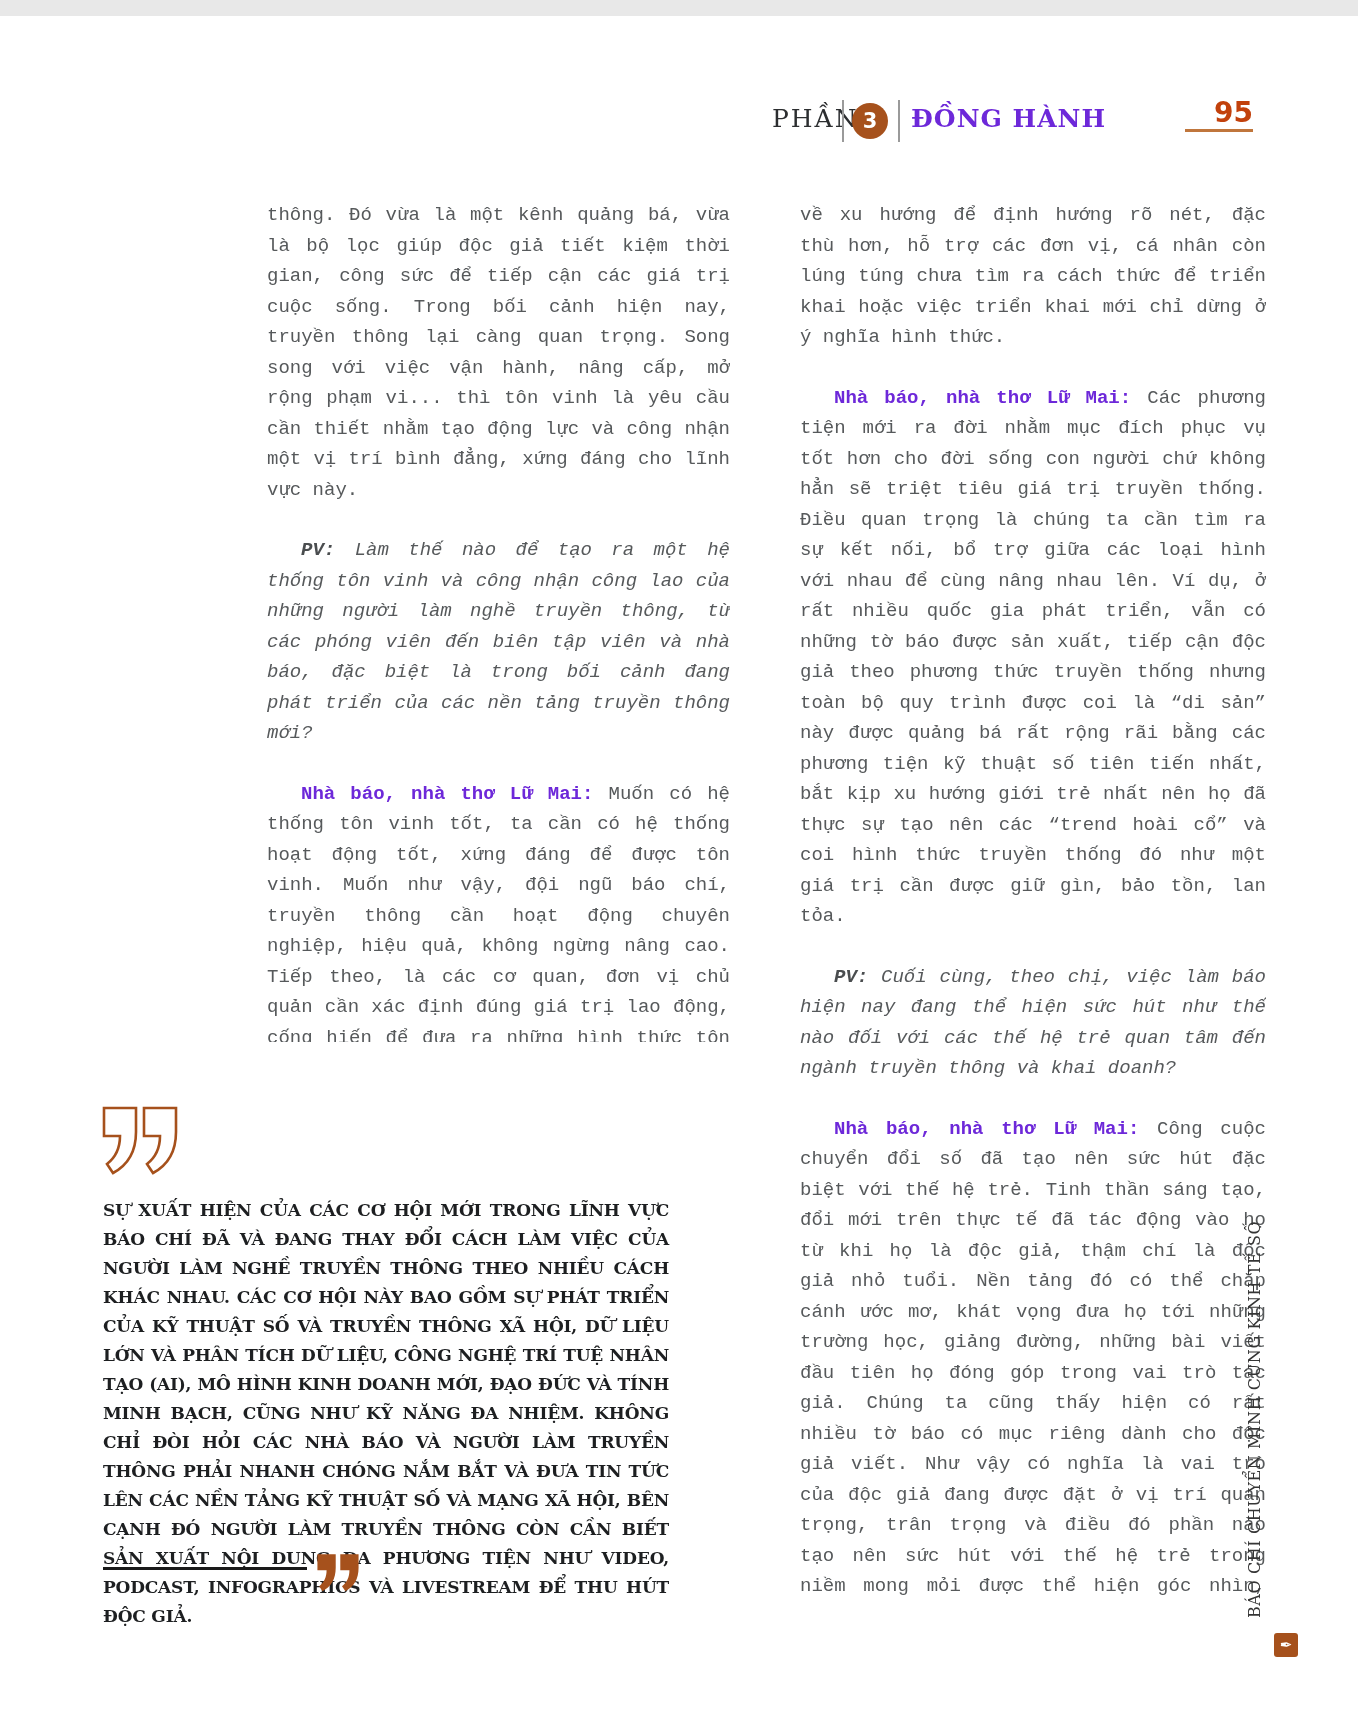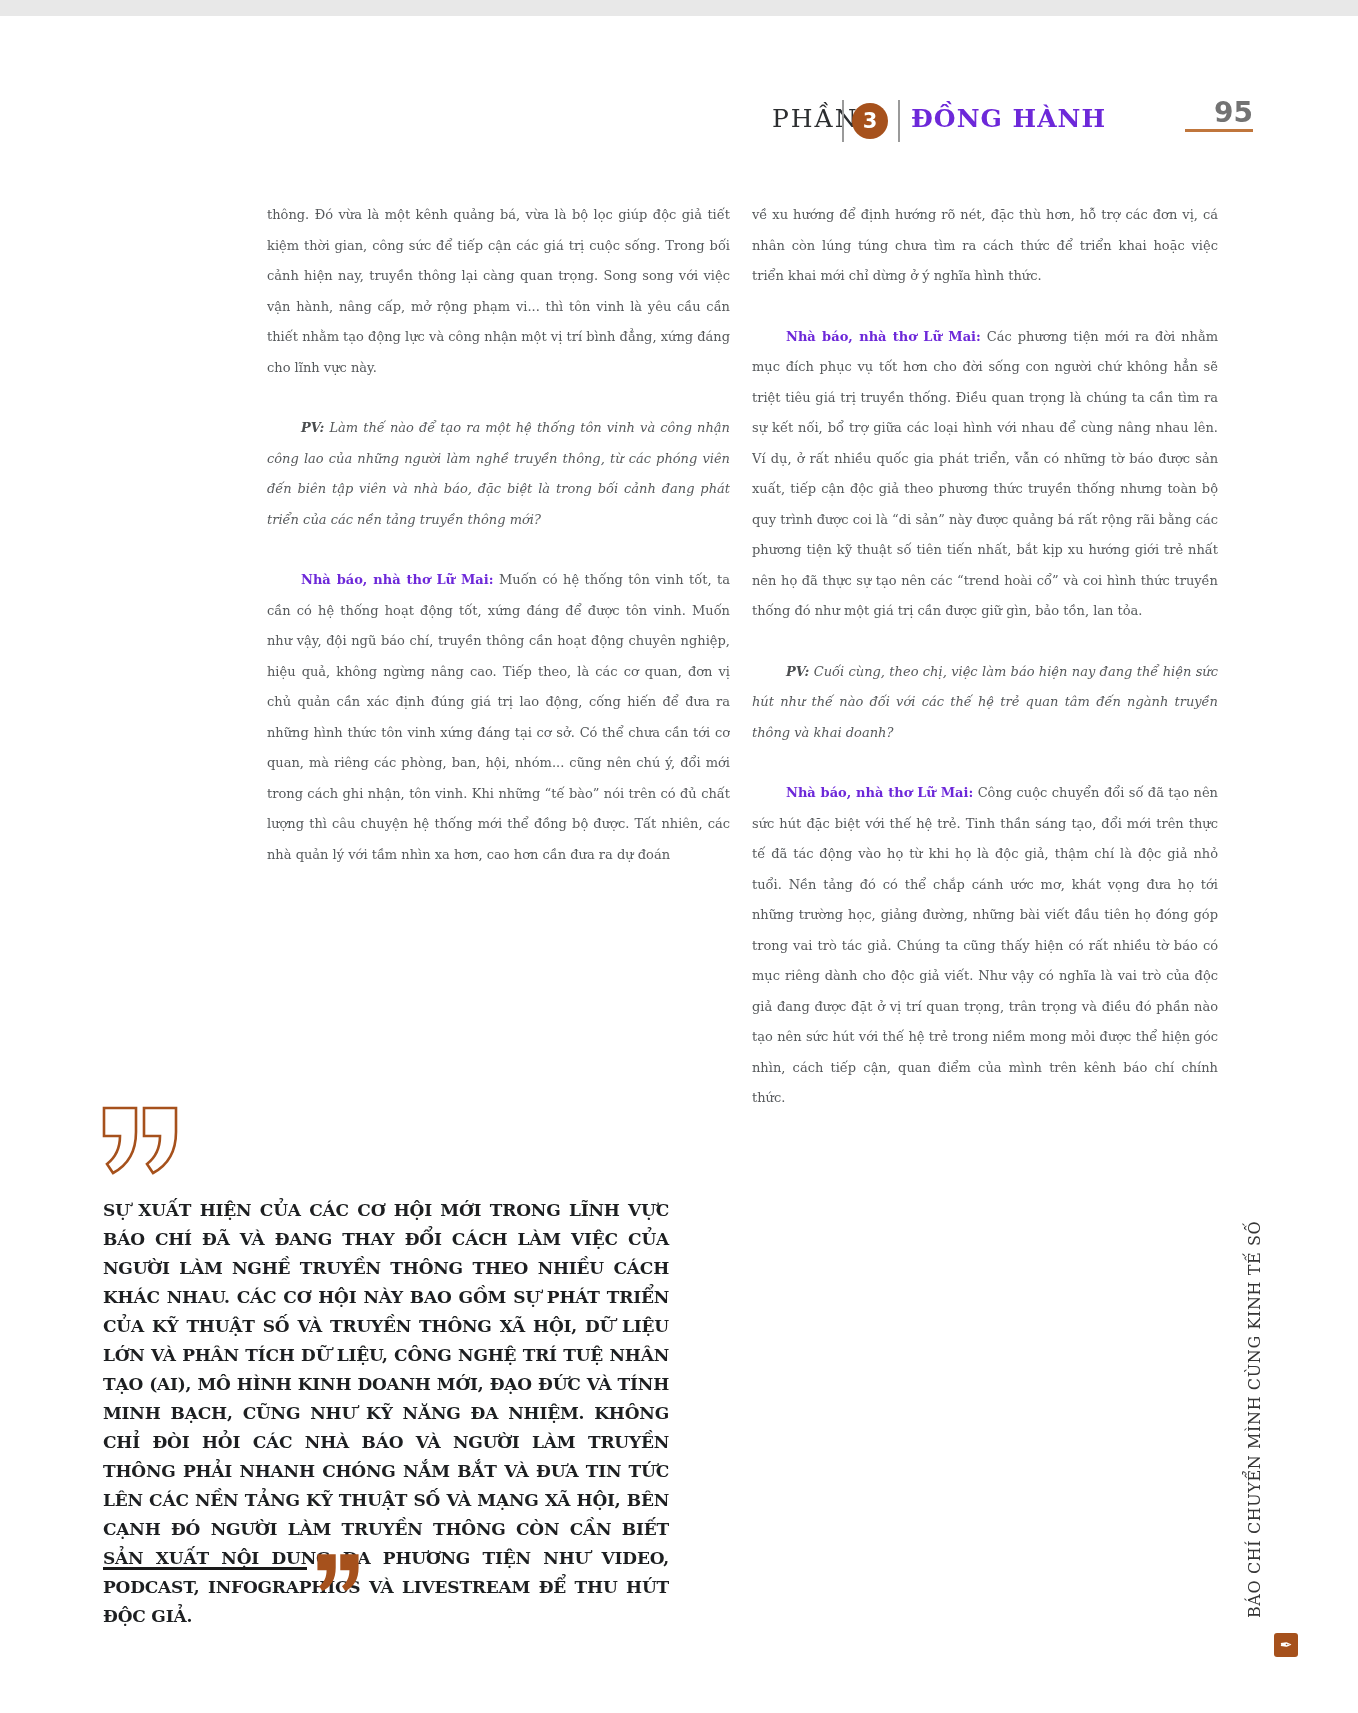--- a/index.html
+++ b/index.html
@@ -24,34 +24,35 @@
     display:flex; align-items:center; justify-content:center;
     color:#ffffff; font-family:"DejaVu Sans", sans-serif; font-weight:bold; font-size:21px;
   }
   .hdr-part-title {
     position:absolute; left:911px; top:88px;
     font-size:25px; font-weight:bold; letter-spacing:1px; color:#6d28d9;
   }
   .hdr-page-num {
     position:absolute; left:1185px; top:80px; width:68px;
     text-align:right; font-family:"DejaVu Sans", sans-serif;
-    font-weight:bold; font-size:28px; color:#737373;
+    font-weight:bold; font-size:28px; color:#c2410c;
   }
   .hdr-page-rule {
     position:absolute; left:1185px; top:113px; width:68px; height:3px; background:#c0763c;
   }
 
   
   .col {
     position:absolute; top:184px;
-    font-size:13px; line-height:30.5px; color:#56595b;
+    font-size:19px; line-height:30.5px; color:#56595b;
     text-align:justify;
+    font-family:Liberation Mono, monospace;
   }
   .col-left  { left:267px; width:463px; height:842px; overflow:hidden; }
-  .col-right { left:752px; width:466px; height:1395px; overflow:hidden; }
+  .col-right { left:800px; width:466px; height:1395px; overflow:hidden; }
   .para { margin:0 0 30px 0; text-indent:34px; }
   .para.first { text-indent:0; }
   .para.question { font-style:italic; }
   .lead-q { font-weight:bold; font-style:italic; color:#4a4d4f; }
   .lead-a { font-weight:bold; font-style:normal; color:#6d28d9; }
 
   
   .pullquote { position:absolute; left:100px; top:1090px; width:572px; height:500px; }
   .pq-open { position:absolute; left:2px; top:0; }
   .pq-text {

